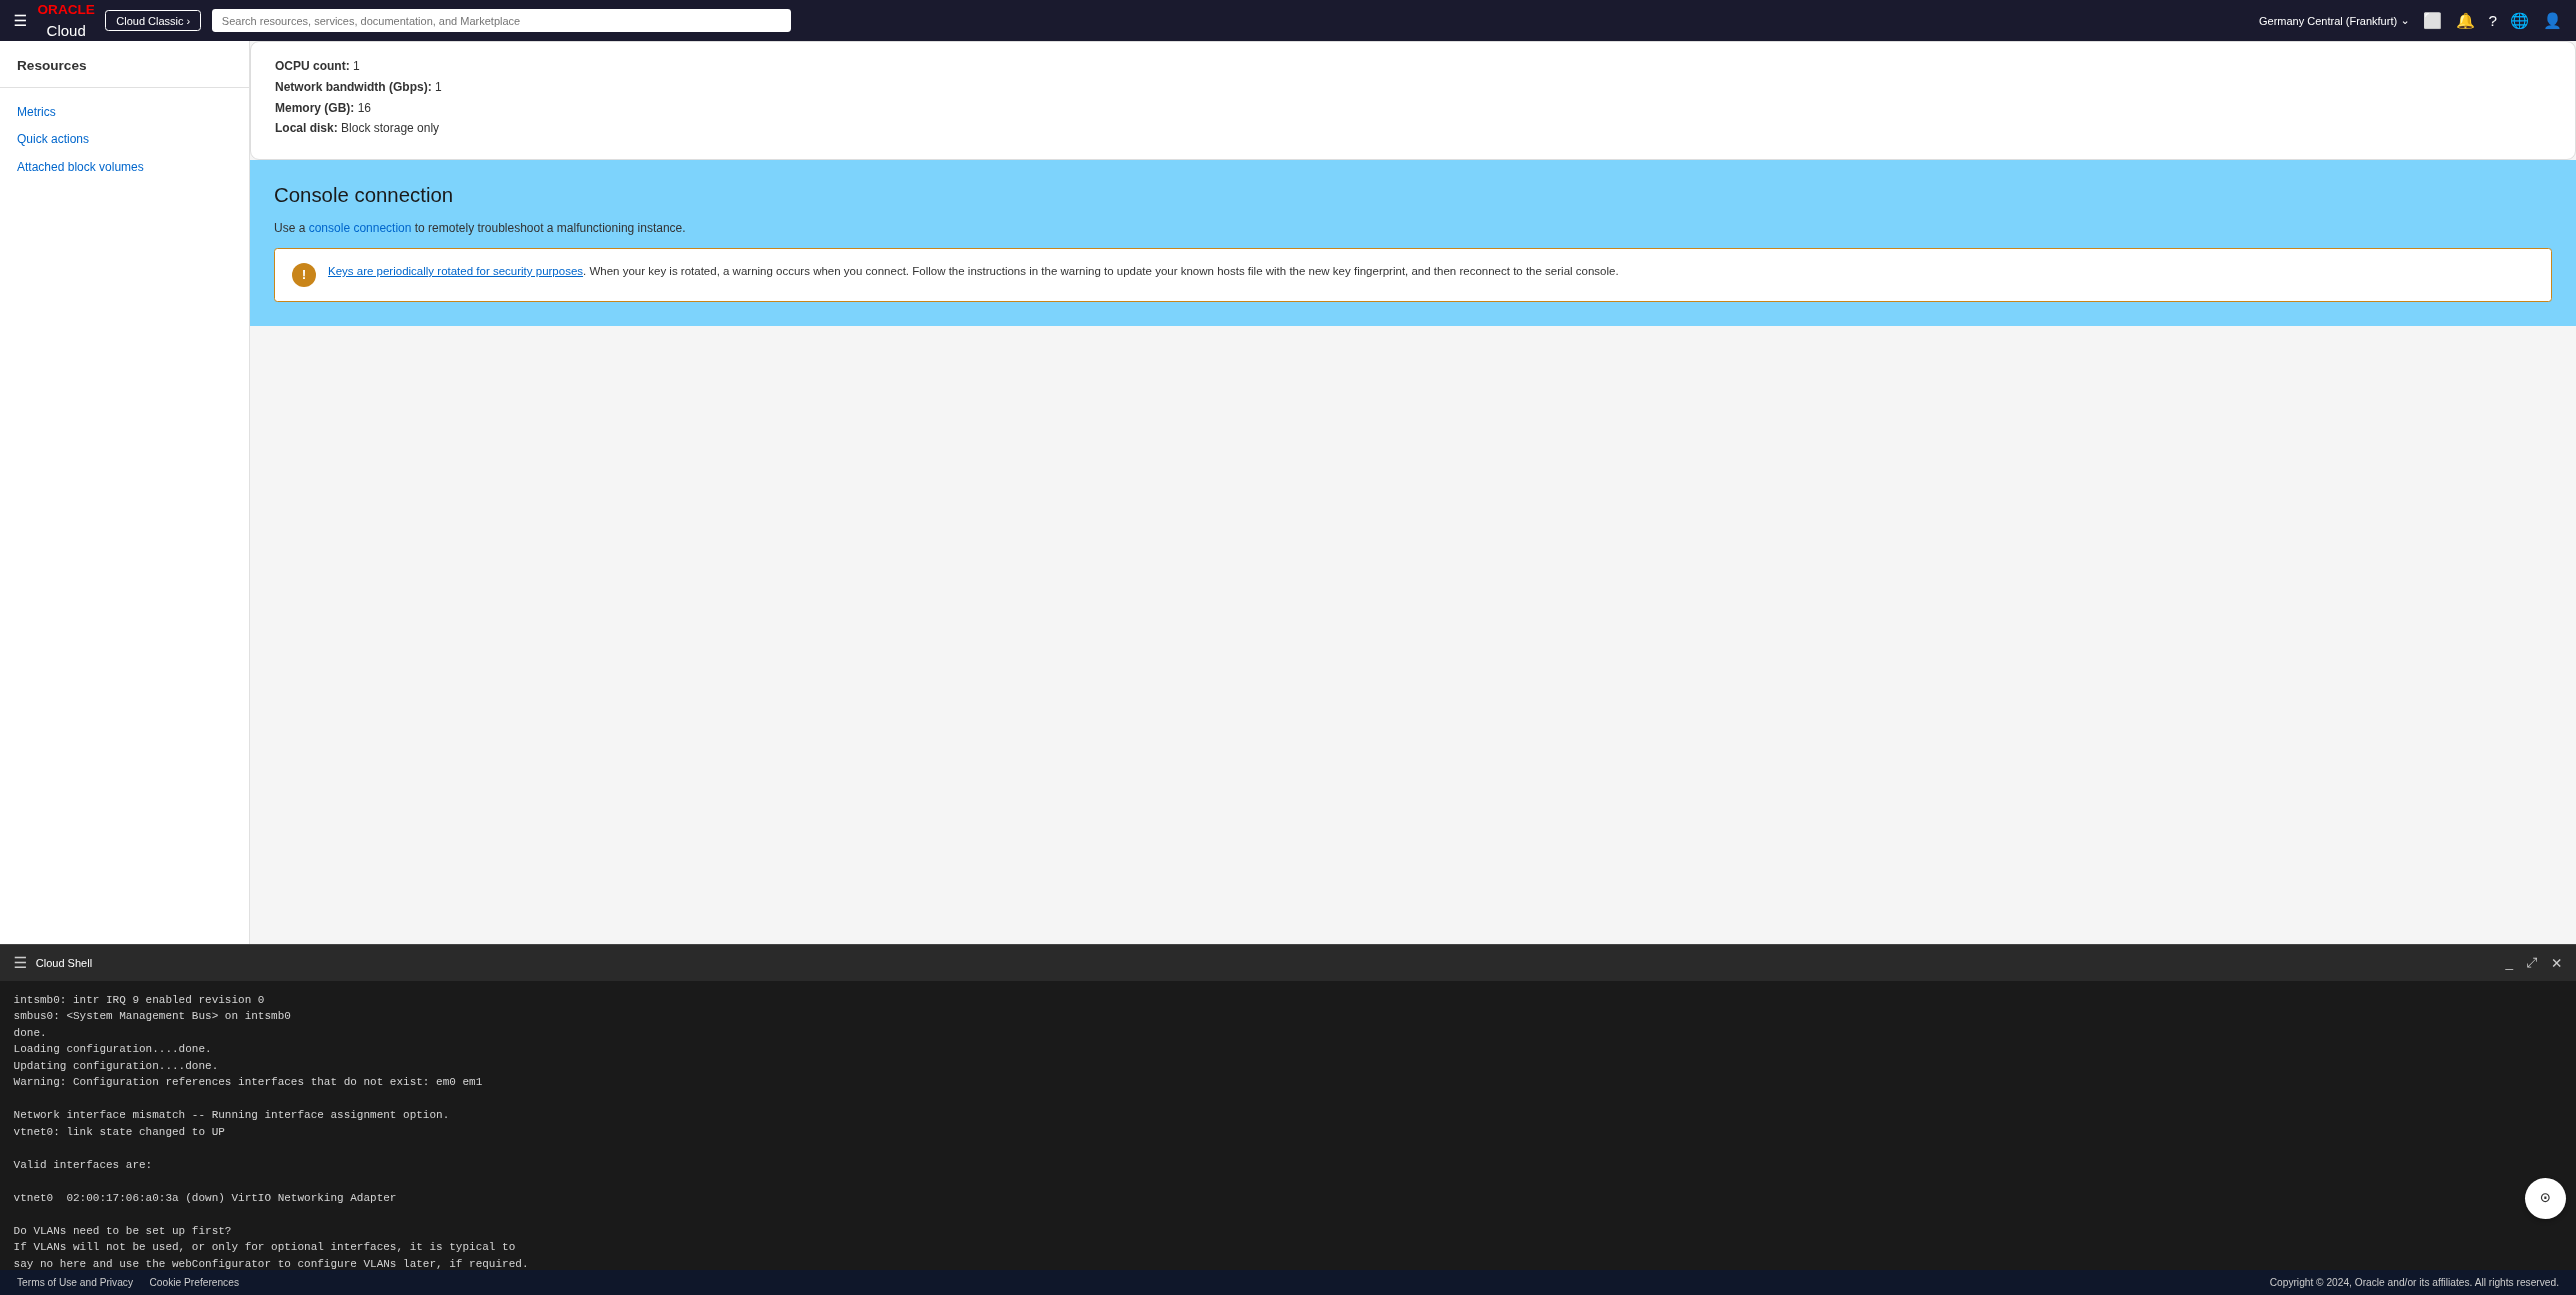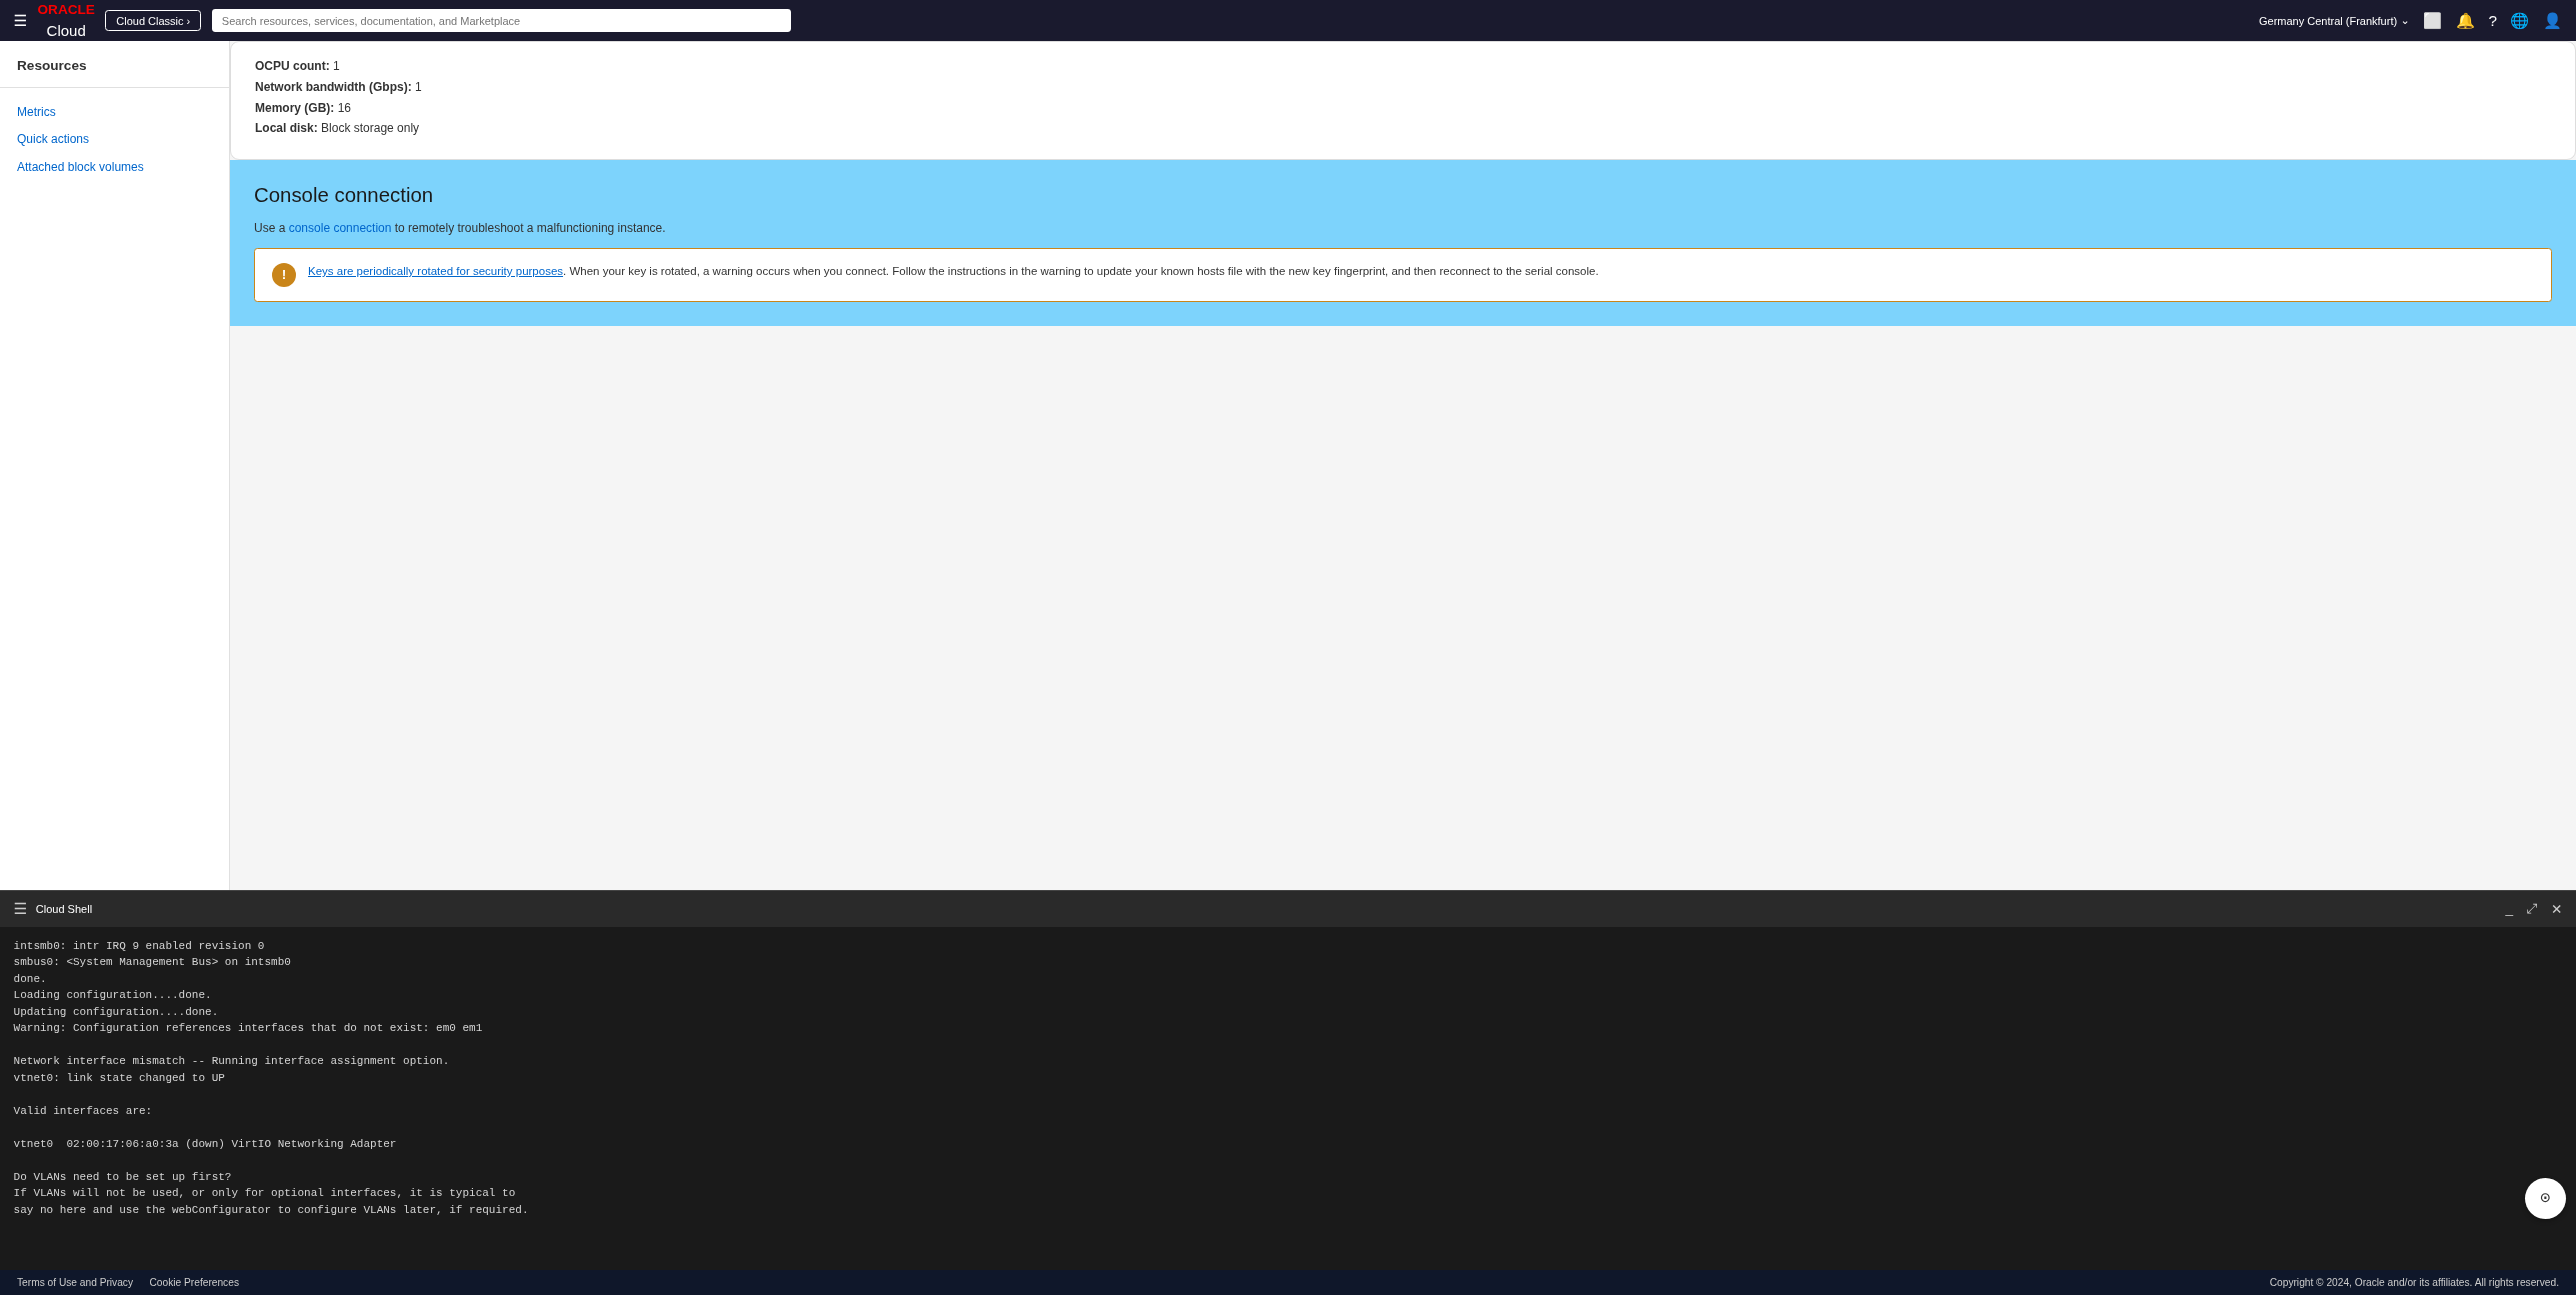--- a/index.html
+++ b/index.html
@@ -53,21 +53,21 @@
       font-size: 11px;
       cursor: pointer;
       display: flex;
       align-items: center;
       gap: 3.4px;
     }
     .nav-icon { color: #fff; font-size: 15.3px; cursor: pointer; }
 
     
     .sidebar {
-      width: 230px;
+      width: 250px;
       background: #fff;
       border-right: 0.9px solid #e0e0e0;
       padding: 17px 0;
       flex-shrink: 0;
       overflow-y: auto;
     }
     .sidebar-title {
       font-size: 13.6px;
       font-weight: 600;
       color: #333;
@@ -159,21 +159,21 @@
     .cloud-shell-header-title { font-size: 11px; color: #fff; }
     .shell-controls { margin-left: auto; display: flex; gap: 13.6px; }
     .shell-ctrl { color: #ccc; font-size: 13.6px; cursor: pointer; }
 
     .terminal {
       background: #1a1a1a;
       color: #d4d4d4;
       font-family: 'Courier New', Courier, monospace;
       font-size: 11px;
       padding: 10.2px 13.6px;
-      height: 343px;
+      height: 289px;
       overflow-y: auto;
       line-height: 1.5;
       position: relative;
     }
     .terminal-line { white-space: pre-wrap; word-break: break-all; }
     .help-button {
       position: absolute;
       right: 10.2px;
       bottom: 51px;
       width: 41px;

